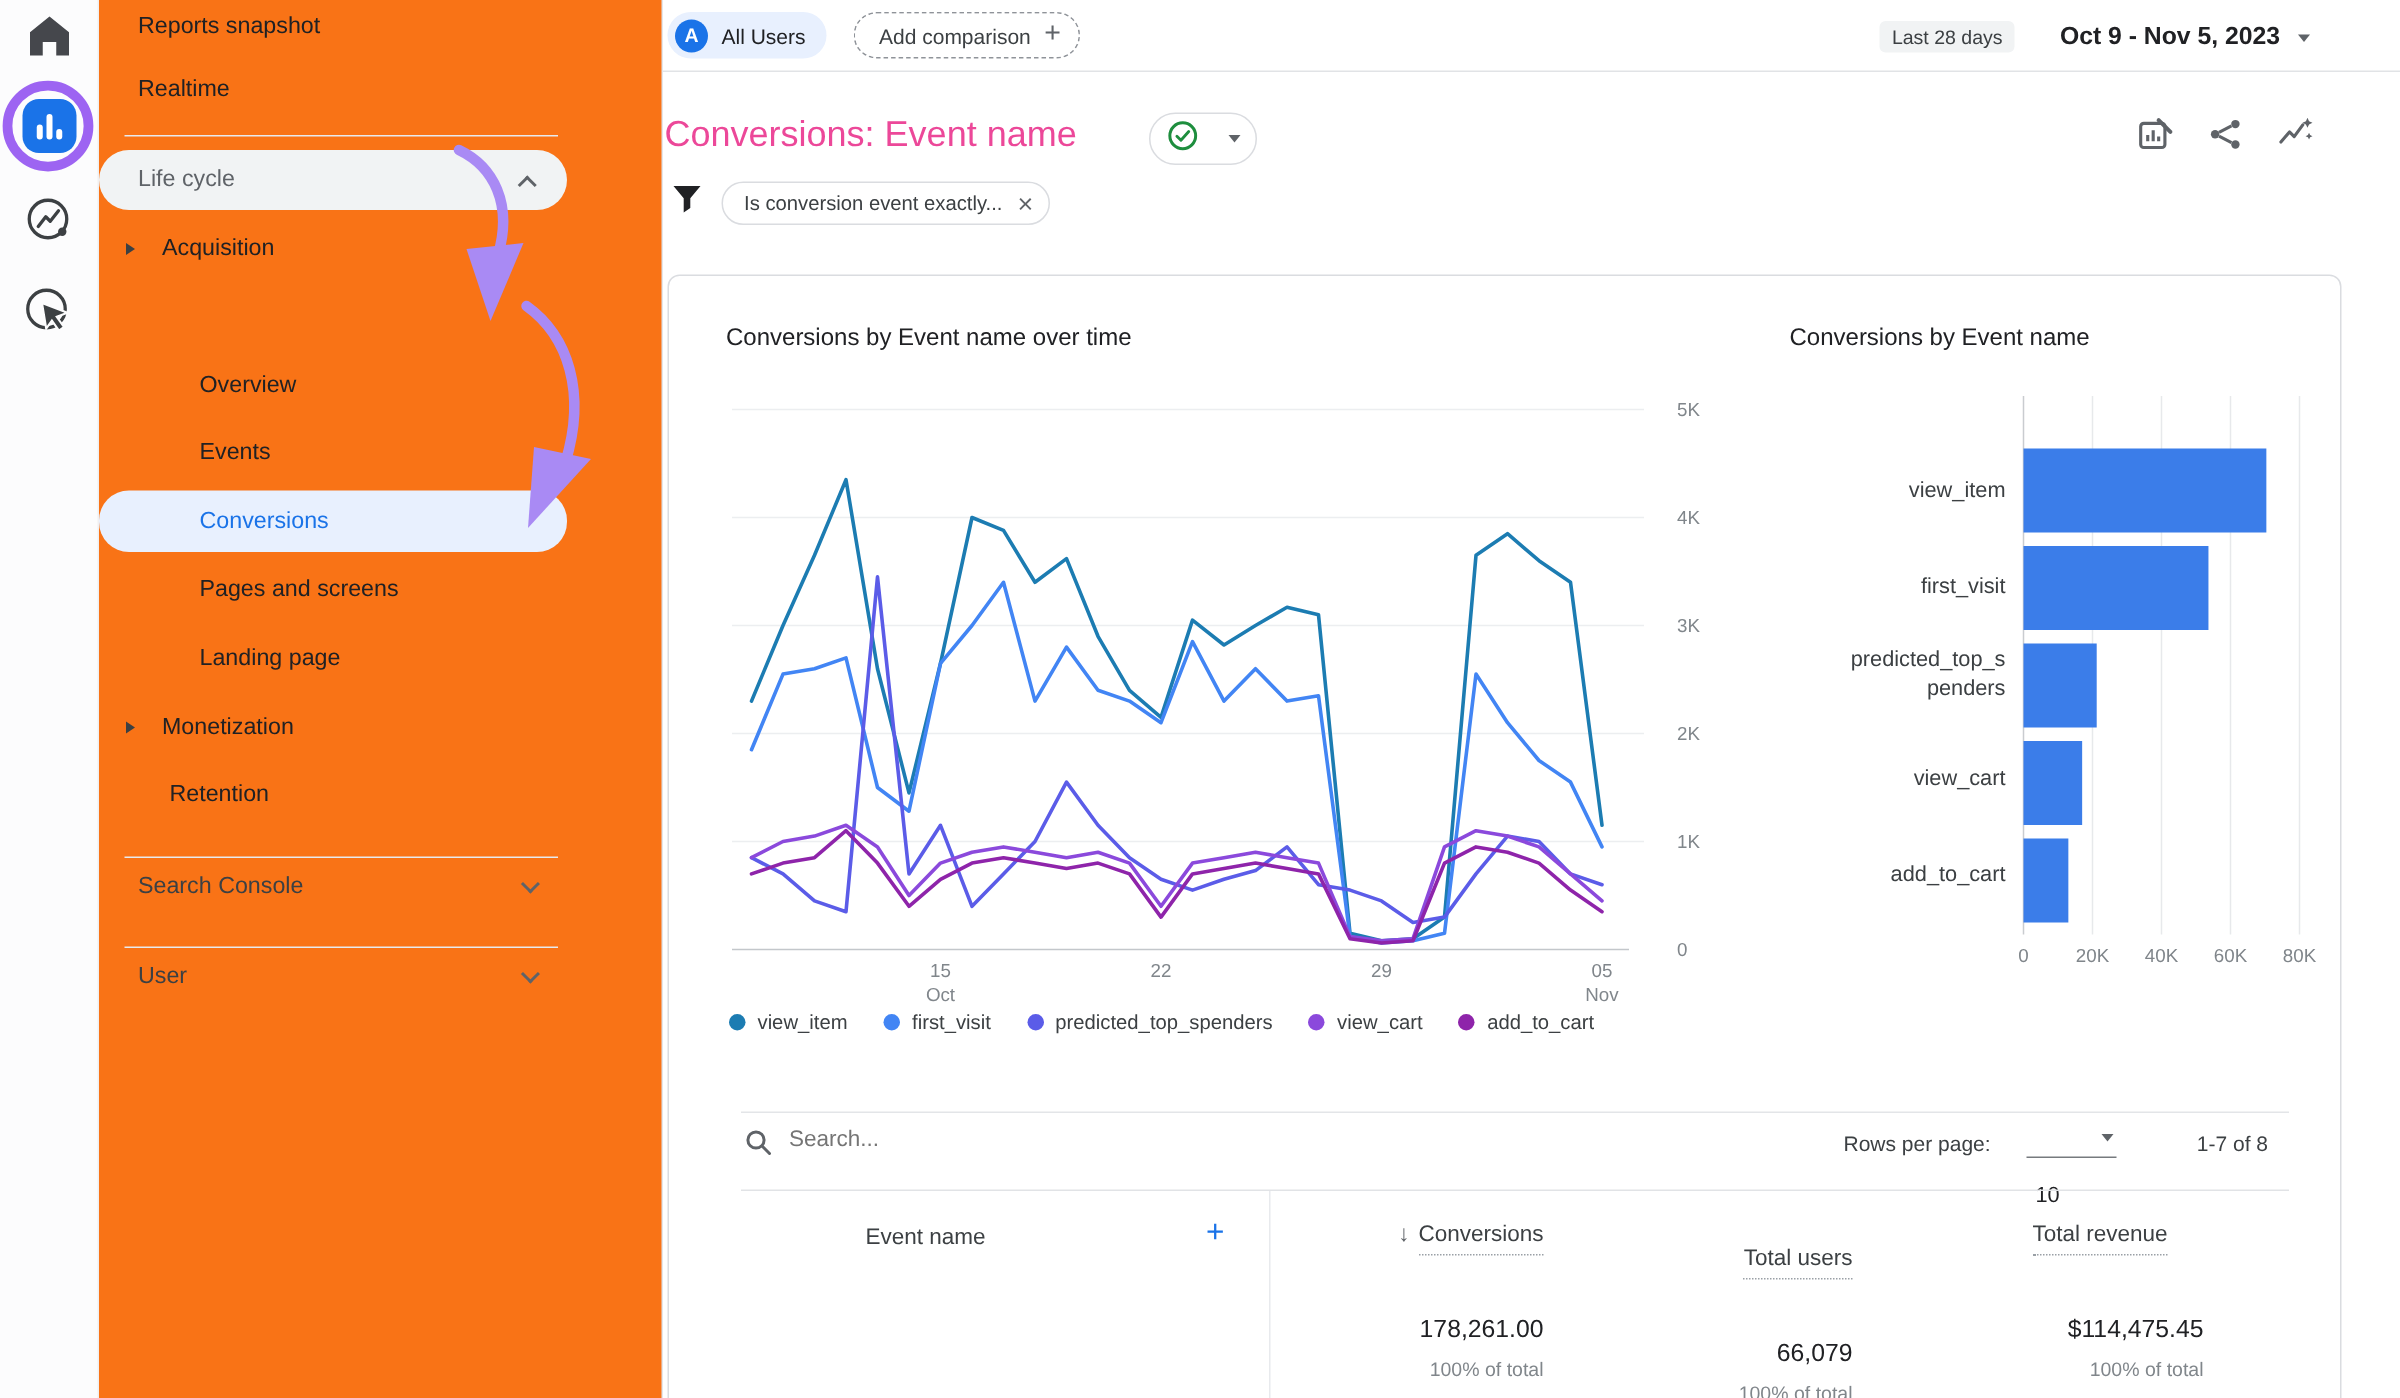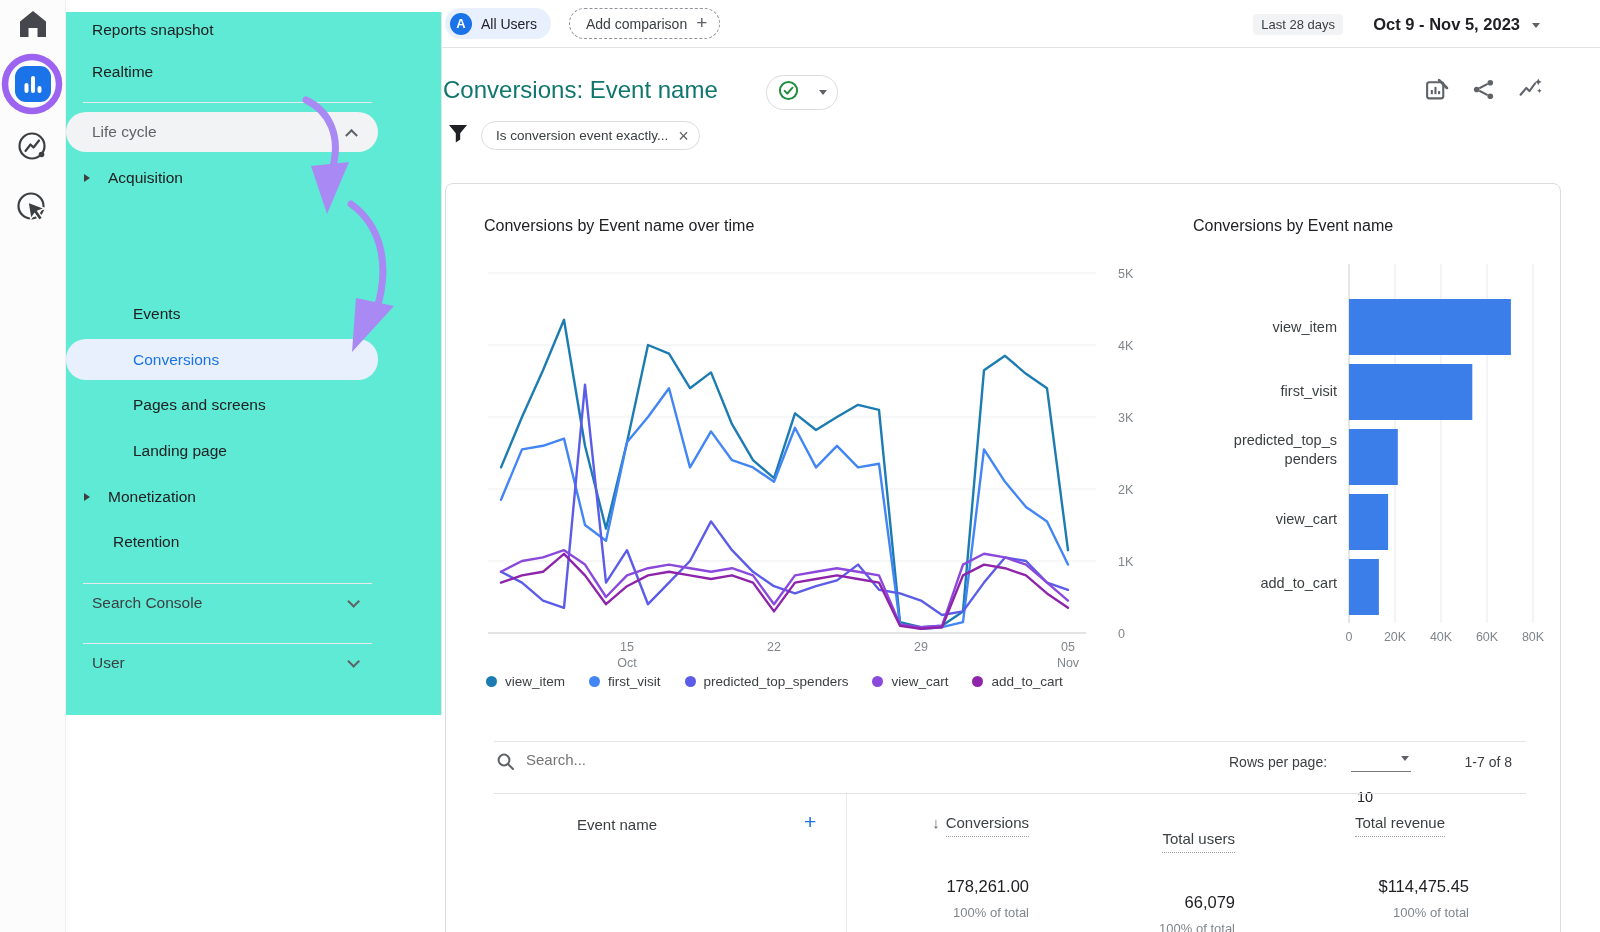--- a/index.html
+++ b/index.html
@@ -5,21 +5,21 @@
   * { margin:0; padding:0; box-sizing:border-box; }
   html,body { background:#fff; }
   body { font-family:"Liberation Sans","DejaVu Sans",sans-serif; color:#202124; }
   #app { position:relative; width:1600px; height:932px; overflow:hidden; background:#fff; }
 
   
   .rail { position:absolute; left:0; top:0; width:66px; height:932px; background:#fcfcfd; border-right:1px solid #f0f0f2; }
   .rail-icon { position:absolute; left:0; width:66px; display:flex; justify-content:center; cursor:pointer; }
 
   
-  .sidebar { position:absolute; left:66px; top:12px; width:376px; height:703px; background:#5eead4; border-right:1px solid #e4e6ea; }
+  .sidebar { position:absolute; left:66px; top:0; width:376px; height:932px; background:#f97316; border-right:1px solid #e4e6ea; }
   .nav-row { position:absolute; left:0; width:312px; display:flex; align-items:center; font-size:15.5px; color:#202124; cursor:pointer; }
   .nav-pill { border-radius:20px; }
   .nav-divider { position:absolute; left:17px; width:289px; height:1px; background:#e8eaed; }
   .tri-right { width:0; height:0; border-left:6px solid #3c4043; border-top:4.5px solid transparent; border-bottom:4.5px solid transparent; margin-right:0; }
   .tri-down { width:0; height:0; border-top:6px solid #3c4043; border-left:4.5px solid transparent; border-right:4.5px solid transparent; }
   .chev { width:9px; height:9px; border-right:2px solid #5f6368; border-bottom:2px solid #5f6368; display:inline-block; }
   .chev.up { transform:rotate(-135deg) translate(-2px,-2px); }
   .chev.down { transform:rotate(45deg) translateY(-3px); }
 
   
@@ -27,21 +27,21 @@
   .chip { display:flex; align-items:center; border-radius:16px; font-size:14px; }
   .allusers-chip { position:absolute; left:445px; top:8px; height:31px; background:#e8f0fe; padding:0 14px 0 5px; color:#202124; }
   .avatar { width:22px; height:22px; border-radius:50%; background:#1a73e8; color:#fff; font-size:13px; font-weight:700; display:flex; align-items:center; justify-content:center; margin-right:9px; }
   .addcomp-chip { position:absolute; left:569px; top:8px; height:31px; border:1px dashed #8f9399; padding:0 12px 0 16px; color:#3c4043; cursor:pointer; }
   .plus-glyph { color:#5f6368; font-size:19px; margin-left:9px; margin-top:-2px; }
   .preset-badge { position:absolute; right:257px; top:14px; height:21px; background:#f1f3f4; border-radius:4px; font-size:13px; color:#3c4043; display:flex; align-items:center; padding:0 8px; }
   .date-range { position:absolute; right:80px; top:15px; font-size:16.5px; font-weight:700; color:#202124; cursor:pointer; }
   .caret { width:0; height:0; border-top:5px solid #5f6368; border-left:4.5px solid transparent; border-right:4.5px solid transparent; display:inline-block; }
   .date-caret { position:absolute; right:60px; top:23px; }
 
-  .page-title { position:absolute; left:443px; top:76px; font-size:24px; color:#0f766e; }
+  .page-title { position:absolute; left:443px; top:76px; font-size:24px; color:#ec4899; }
   .check-badge { position:absolute; left:766px; top:75px; width:72px; height:35px; border:1px solid #dadce0; border-radius:18px; display:flex; align-items:center; padding:0 10px 0 11px; justify-content:space-between; cursor:pointer; background:#fff; }
   .action-icons { position:absolute; top:77px; right:57px; display:flex; gap:22px; }
   .action-icons > span { cursor:pointer; }
 
   .filter-row { position:absolute; left:447px; top:121px; display:flex; align-items:center; }
   .filter-chip { height:29px; border:1px solid #dadce0; border-radius:15px; display:flex; align-items:center; font-size:13.5px; color:#3c4043; padding:0 10px 0 14px; margin-left:12px; background:#fff;text-align:center; }
   .filter-x { font-size:18px; color:#5f6368; margin-left:10px; cursor:pointer; line-height:1; }
 
   
   .card { position:absolute; left:445px; top:183px; width:1116px; height:770px; border:1px solid #dadce0; border-radius:8px; background:#fff; }
@@ -123,20 +123,23 @@
       <span>Life cycle</span>
       <span class="chev up"></span>
     </div>
 
     <div class="nav-row" style="top:146px; height:40px; padding-left:18px;">
       <span class="tri-right"></span>
       <span style="margin-left:18px;">Acquisition</span>
     </div>
 
 
+    <div class="nav-row" style="top:237px; height:40px; padding-left:67px;">
+      <span>Overview</span>
+    </div>
     <div class="nav-row" style="top:282px; height:40px; padding-left:67px;">
       <span>Events</span>
     </div>
     <div class="nav-row nav-pill" style="top:327px; height:41px; padding-left:67px; background:#e8f0fe; color:#1a73e8; font-weight:500;">
       <span>Conversions</span>
     </div>
     <div class="nav-row" style="top:373px; height:40px; padding-left:67px;">
       <span>Pages and screens</span>
     </div>
     <div class="nav-row" style="top:419px; height:40px; padding-left:67px;">

